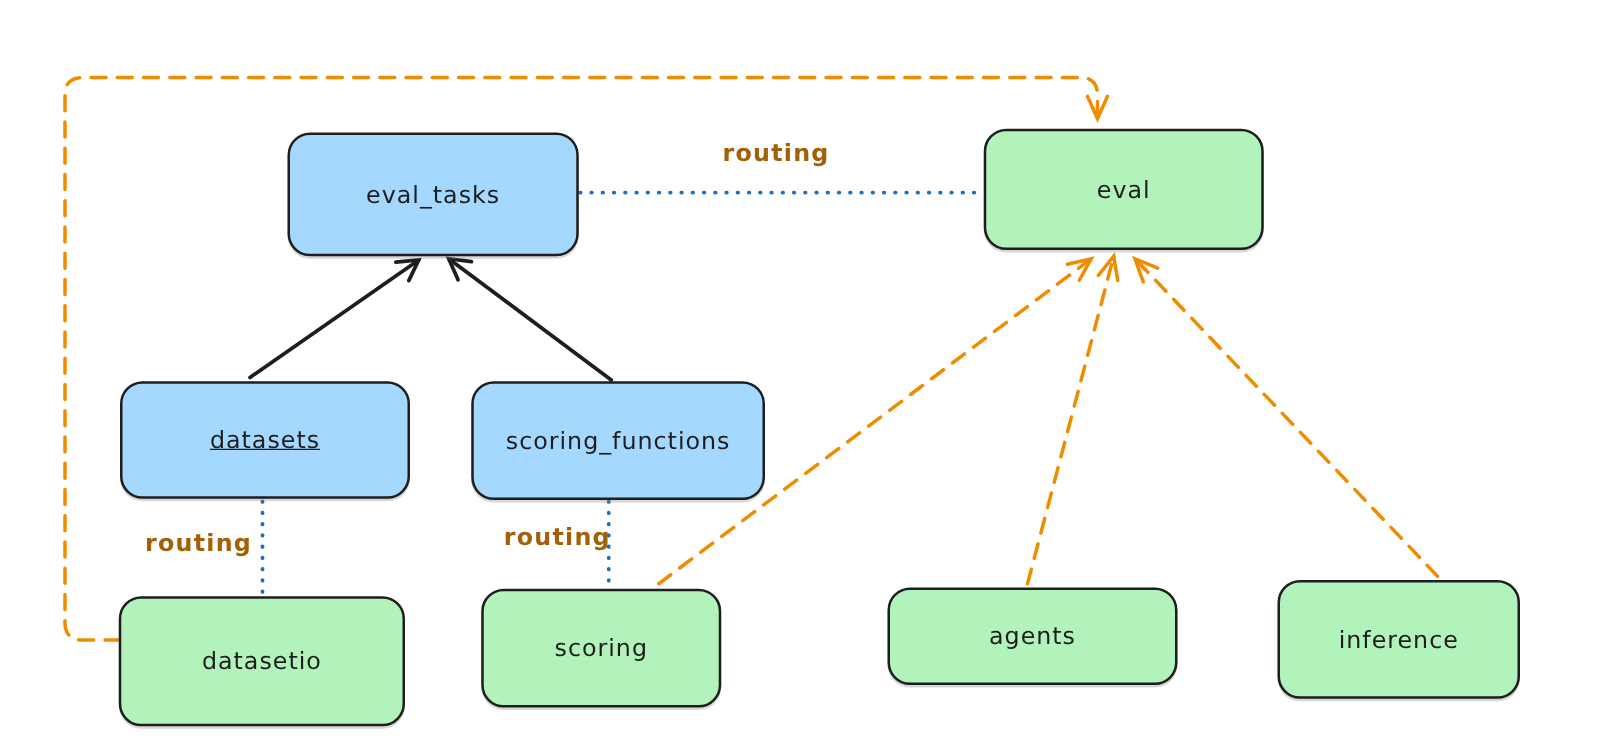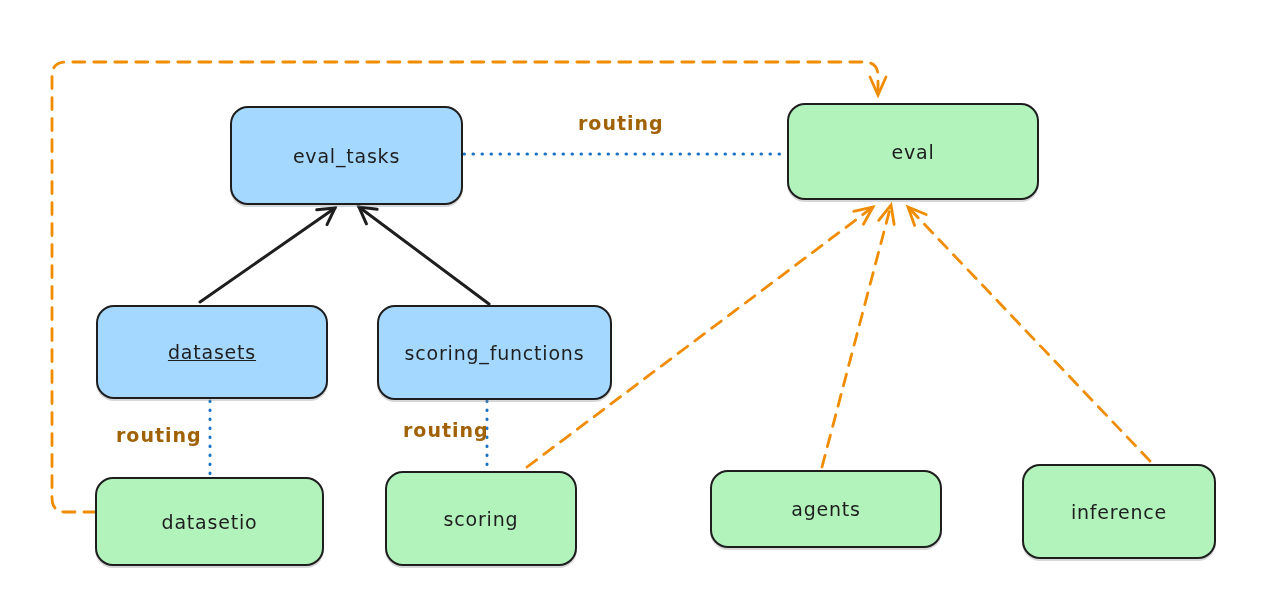--- a/index.html
+++ b/index.html
@@ -28,24 +28,24 @@
     font-weight: 500;
     letter-spacing: 0.8px;
     color: #1e1e1e;
     box-sizing: border-box;
     text-align: right;
   }
   .node.blue  { background: #a5d8ff; }
   .node.green { background: #b2f2bb; }
 
   #n-eval_tasks        { left: 230px;  top: 106px; width: 233px; height: 99px; }
-  #n-eval              { left: 787px;  top: 103px; width: 252px; height: 97px; }
+  #n-eval              { left: 787px;  top: 103px; width: 224px; height: 97px; }
   #n-datasets          { left: 96px;   top: 305px; width: 232px; height: 94px; text-decoration: underline; }
   #n-scoring_functions { left: 377px;  top: 305px; width: 235px; height: 95px; }
-  #n-datasetio         { left: 95px;   top: 477px; width: 229px; height: 89px; }
+  #n-datasetio         { left: 95px;   top: 477px; width: 229px; height: 104px; }
   #n-scoring           { left: 385px;  top: 471px; width: 192px; height: 95px; }
   #n-agents            { left: 710px;  top: 470px; width: 232px; height: 78px; }
   #n-inference         { left: 1022px; top: 464px; width: 194px; height: 95px; }
 
   .edge-label {
     position: absolute;
     color: #a16207;
     font-size: 19px;
     font-weight: 600;
     letter-spacing: 1px;

